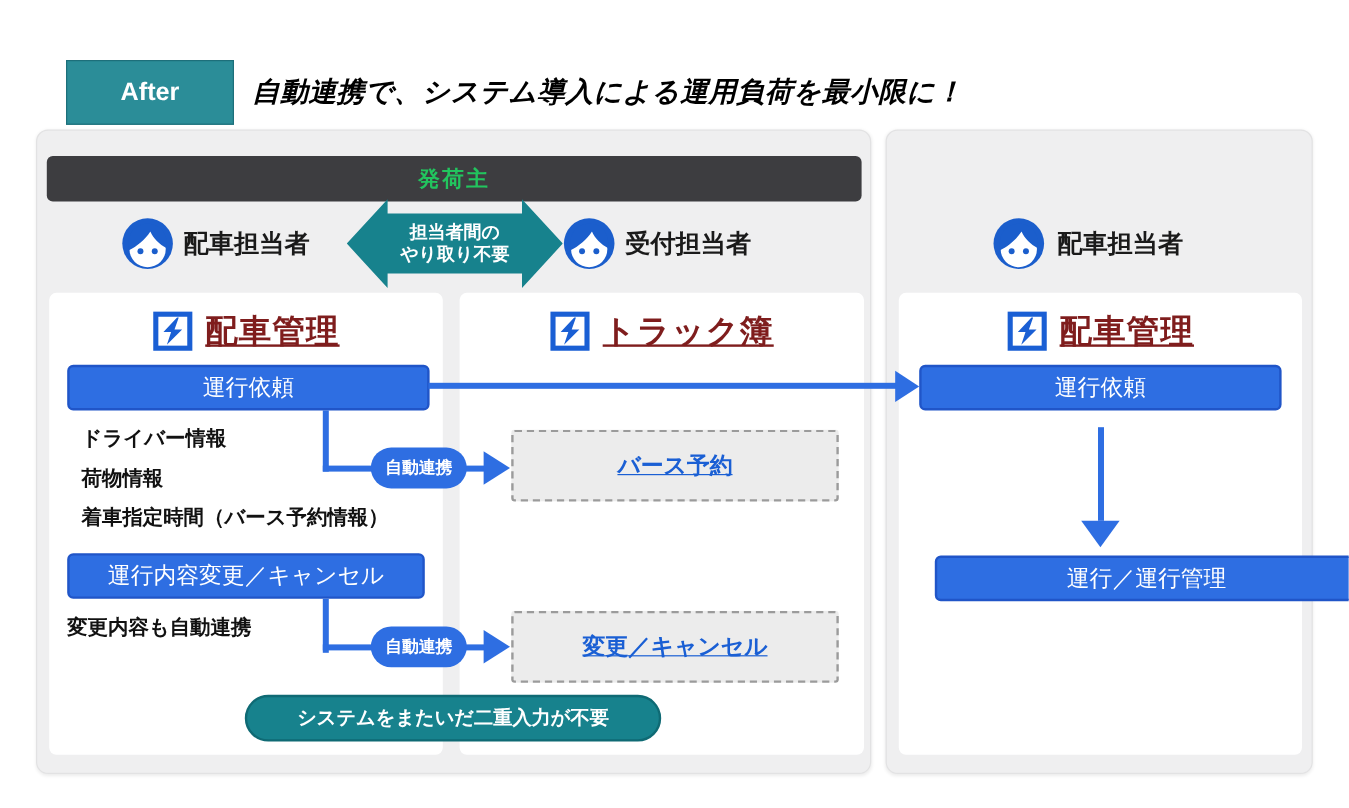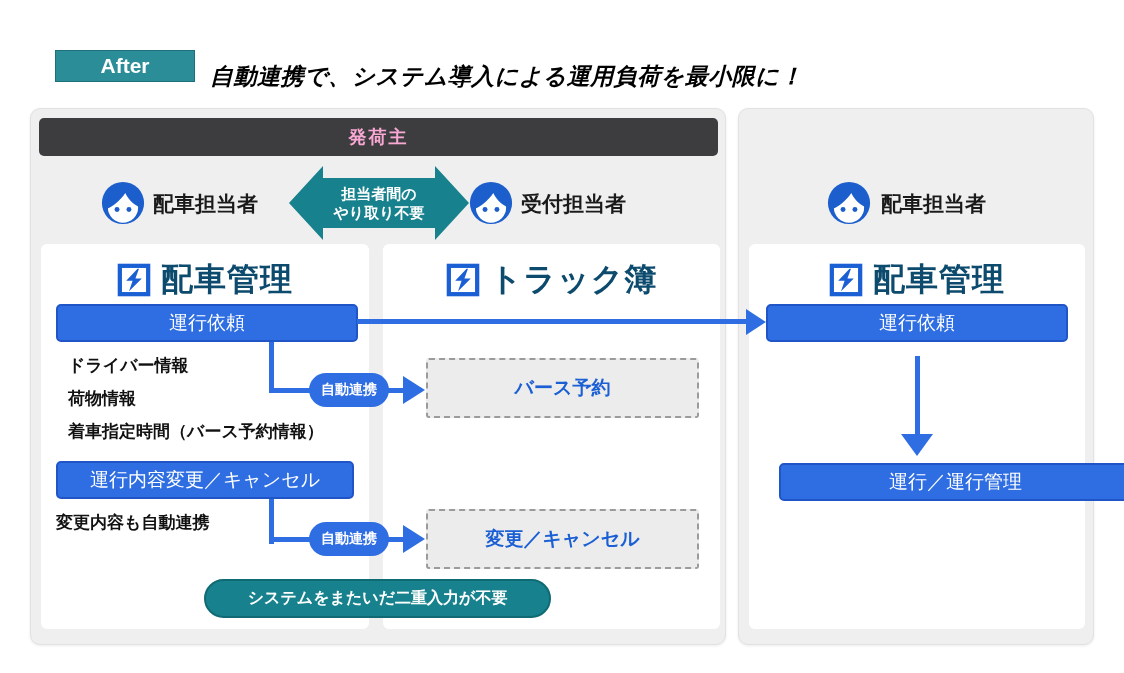--- a/index.html
+++ b/index.html
@@ -3,47 +3,47 @@
 <meta charset="utf-8">
 <style>
   html,body{margin:0;padding:0;background:#fff;}
   .page{
     position:relative;width:1124px;height:673px;background:#ffffff;overflow:hidden;
     font-family:"Liberation Sans","DejaVu Sans",sans-serif;
   }
   .abs{position:absolute;}
   
   .after-badge{
-    left:55px;top:50px;width:140px;height:32px;background:#2b8d98;border:1px solid #1d6f7a;
+    left:55px;top:50px;width:140px;height:54px;background:#2b8d98;border:1px solid #1d6f7a;
     color:#fff;font-size:21px;font-weight:bold;display:flex;align-items:center;justify-content:center;
     box-sizing:border-box;
   }
   .headline{left:210px;top:61px;font-size:23px;font-weight:bold;color:#000;letter-spacing:.5px;white-space:nowrap;font-style:italic;}
   
   .panel{background:#efeff0;border:1px solid #e2e2e3;border-radius:10px;box-shadow:0 1px 3px rgba(0,0,0,.08);box-sizing:border-box;}
   .panel-shipper{left:30px;top:108px;width:696px;height:537px;}
   .panel-carrier{left:738px;top:108px;width:356px;height:537px;}
   .dark-bar{
-    background:#3d3d40;border-radius:5px;color:#f9a8d4;font-size:18px;font-weight:bold;letter-spacing:2px;
-    display:flex;align-items:center;justify-content:center;
+    background:#3d3d40;border-radius:5px;color:#22c55e;font-size:18px;font-weight:bold;letter-spacing:2px;
+    display:flex;align-items:center;justify-content:center;margin-top:12px;
   }
   .person-label{font-size:21px;font-weight:bold;color:#1a1a1a;white-space:nowrap;line-height:24px;}
   
   .card{background:#ffffff;border-radius:6px;box-sizing:border-box;z-index:1;}
   .app-title{display:flex;align-items:center;justify-content:center;margin-top:14px;gap:10px;}
-  .app-title .name{font-size:32px;font-weight:bold;color:#0c4a6e;letter-spacing:1px;white-space:nowrap;}
+  .app-title .name{font-size:27px;font-weight:bold;color:#7f1d1d;letter-spacing:1px;white-space:nowrap;text-decoration:underline;}
   .btn-blue{
     background:#2e6ee2;border:2px solid #2055c8;border-radius:5px;color:#fff;font-size:19px;font-weight:normal;
     display:flex;align-items:center;justify-content:center;box-sizing:border-box;white-space:nowrap;z-index:2;
   }
   .info-item{font-size:17px;font-weight:bold;color:#111;line-height:20px;margin:0 0 13px 12px;white-space:nowrap;}
   .note-text{font-size:17px;font-weight:bold;color:#111;white-space:nowrap;}
   .dashed-box{
     background:#ececec;border:2px dashed #9b9b9b;border-radius:3px;color:#1a5fd4;font-size:19px;font-weight:bold;
-    display:flex;align-items:center;justify-content:center;box-sizing:border-box;white-space:nowrap;
+    display:flex;align-items:center;justify-content:center;box-sizing:border-box;white-space:nowrap;text-decoration:underline;
   }
   
   .line-blue{background:#2e6ee2;z-index:3;}
   .pill-blue{
     background:#2e6ee2;border-radius:17px;color:#fff;font-size:14px;font-weight:bold;
     display:flex;align-items:center;justify-content:center;z-index:4;white-space:nowrap;
   }
   .tri-right{width:0;height:0;border-top:14px solid transparent;border-bottom:14px solid transparent;border-left:22px solid #2e6ee2;z-index:3;}
   .tri-right-big{width:0;height:0;border-top:13px solid transparent;border-bottom:13px solid transparent;border-left:20px solid #2e6ee2;z-index:3;}
   .tri-down{width:0;height:0;border-left:16px solid transparent;border-right:16px solid transparent;border-top:22px solid #2e6ee2;z-index:3;}

